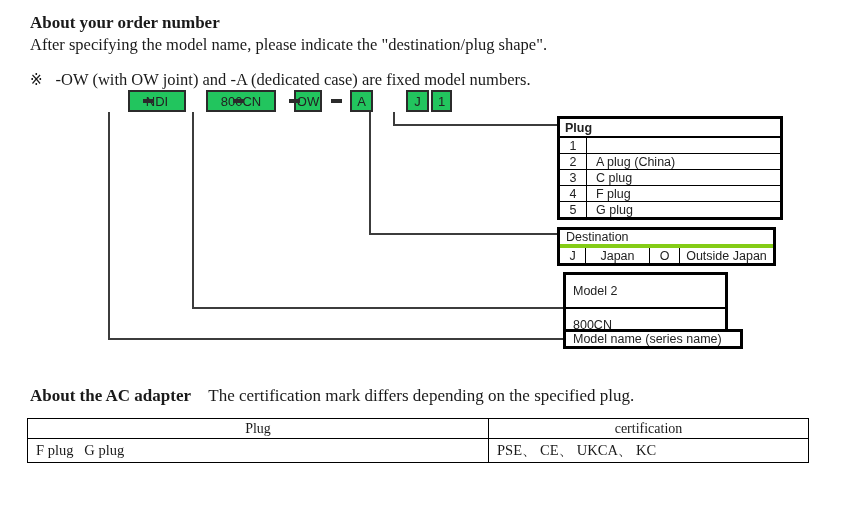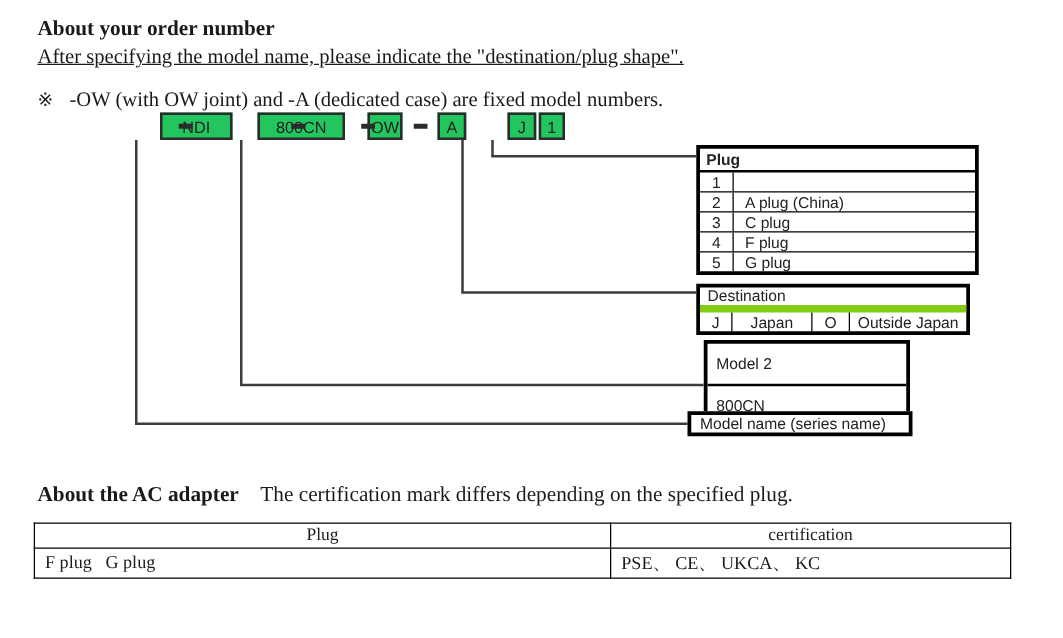--- a/index.html
+++ b/index.html
@@ -3,21 +3,21 @@
 <meta charset="utf-8">
 <style>
   html,body { margin:0; padding:0; background:#fff; }
   .page {
     position:relative; width:850px; height:510px; background:#ffffff;
     font-family:"Liberation Serif", serif; color:#1a1a1a; overflow:hidden;
   }
   
   .doc-title { position:absolute; left:30px; top:13px; font-weight:bold; font-size:17px; }
   .doc-line  { position:absolute; left:30px; font-size:16.5px; }
-  .intro { top:35px;text-decoration:underline; }
+  .intro { top:35px; }
   .note  { top:40px;margin-top:30px; }
   .note-sym { font-family:"DejaVu Sans", sans-serif; font-size:15px; margin-right:13px; }
   
   .codebox {
     position:absolute; top:90px; height:22px; box-sizing:border-box;
     border:2px solid #2b2b2b; background:#22c55e;
     display:flex; align-items:center; justify-content:center;
     font-family:Liberation Sans, sans-serif; font-size:13px; color:#222;margin-left:48px;
   }
   .dash { position:absolute; top:99px; width:11px; height:4px; background:#2b2b2b; }
@@ -31,21 +31,21 @@
     font-family:"Liberation Sans", sans-serif; font-size:12.5px; color:#222;
   }
   .pt-head { height:17px; display:flex; align-items:center; padding-left:5px;
              font-weight:bold; border-bottom:2px solid #000; }
   .pt-row  { display:flex; align-items:stretch; height:15px; border-bottom:1px solid #000; }
   .pt-row:last-child { border-bottom:none; }
   .dt-num  { width:26px; border-right:1px solid #000; display:flex;
              align-items:center; justify-content:center; }
   .dt-label{ display:flex; align-items:center; padding-left:9px; }
   .dest-head { height:14px; display:flex; align-items:center; padding-left:6px;
-               border-bottom:6px solid #84cc16; }
+               border-bottom:4px solid #84cc16; }
   .dest-row  { display:flex; height:15px; }
   .dest-cell { display:flex; align-items:center; justify-content:center;
                border-right:1px solid #000; }
   .dest-cell.last { border-right:none; flex:1; }
   .m2-row { height:32px; display:flex; align-items:center; padding-left:7px; }
   .m2-row + .m2-row { border-top:2px solid #000; }
   .model-name-box { height:20px; display:flex; align-items:center; padding-left:7px; }
   
   .adapter-heading { position:absolute; left:30px; top:386px; font-size:17px; }
   .adapter-heading .hd { font-weight:bold; }
@@ -121,21 +121,21 @@
       <span class="dest-cell" style="width:29px">O</span>
       <span class="dest-cell last">Outside Japan</span>
     </div>
   </div>
 
   <div class="dtable" style="left:563px;top:272px;width:165px">
     <div class="m2-row">Model 2</div>
     <div class="m2-row">800CN</div>
   </div>
 
-  <div class="dtable model-name-box" style="left:550px;top:329px;width:180px">Model name (series name)</div>
+  <div class="dtable model-name-box" style="left:563px;top:329px;width:180px">Model name (series name)</div>
 
   <div class="adapter-heading">
     <span class="hd">About the AC adapter</span>
     <span class="sub">The certification mark differs depending on the specified plug.</span>
   </div>
 
   <table class="cert-table">
     <colgroup>
         <col style="width:461px">
         <col>

